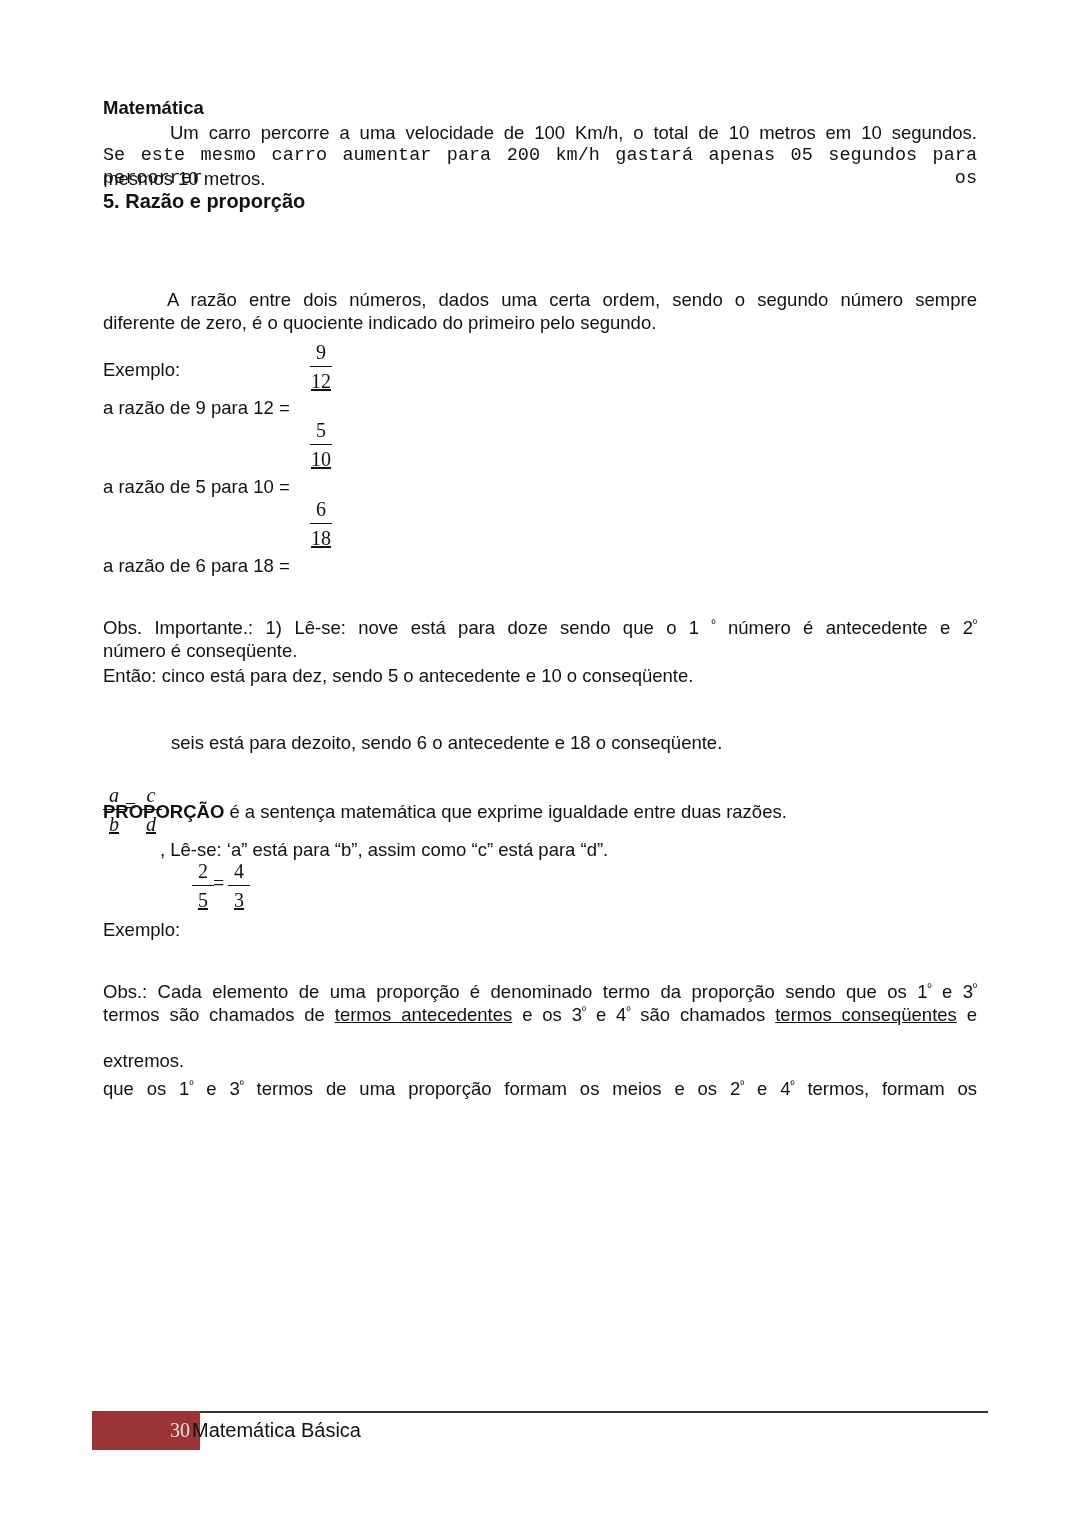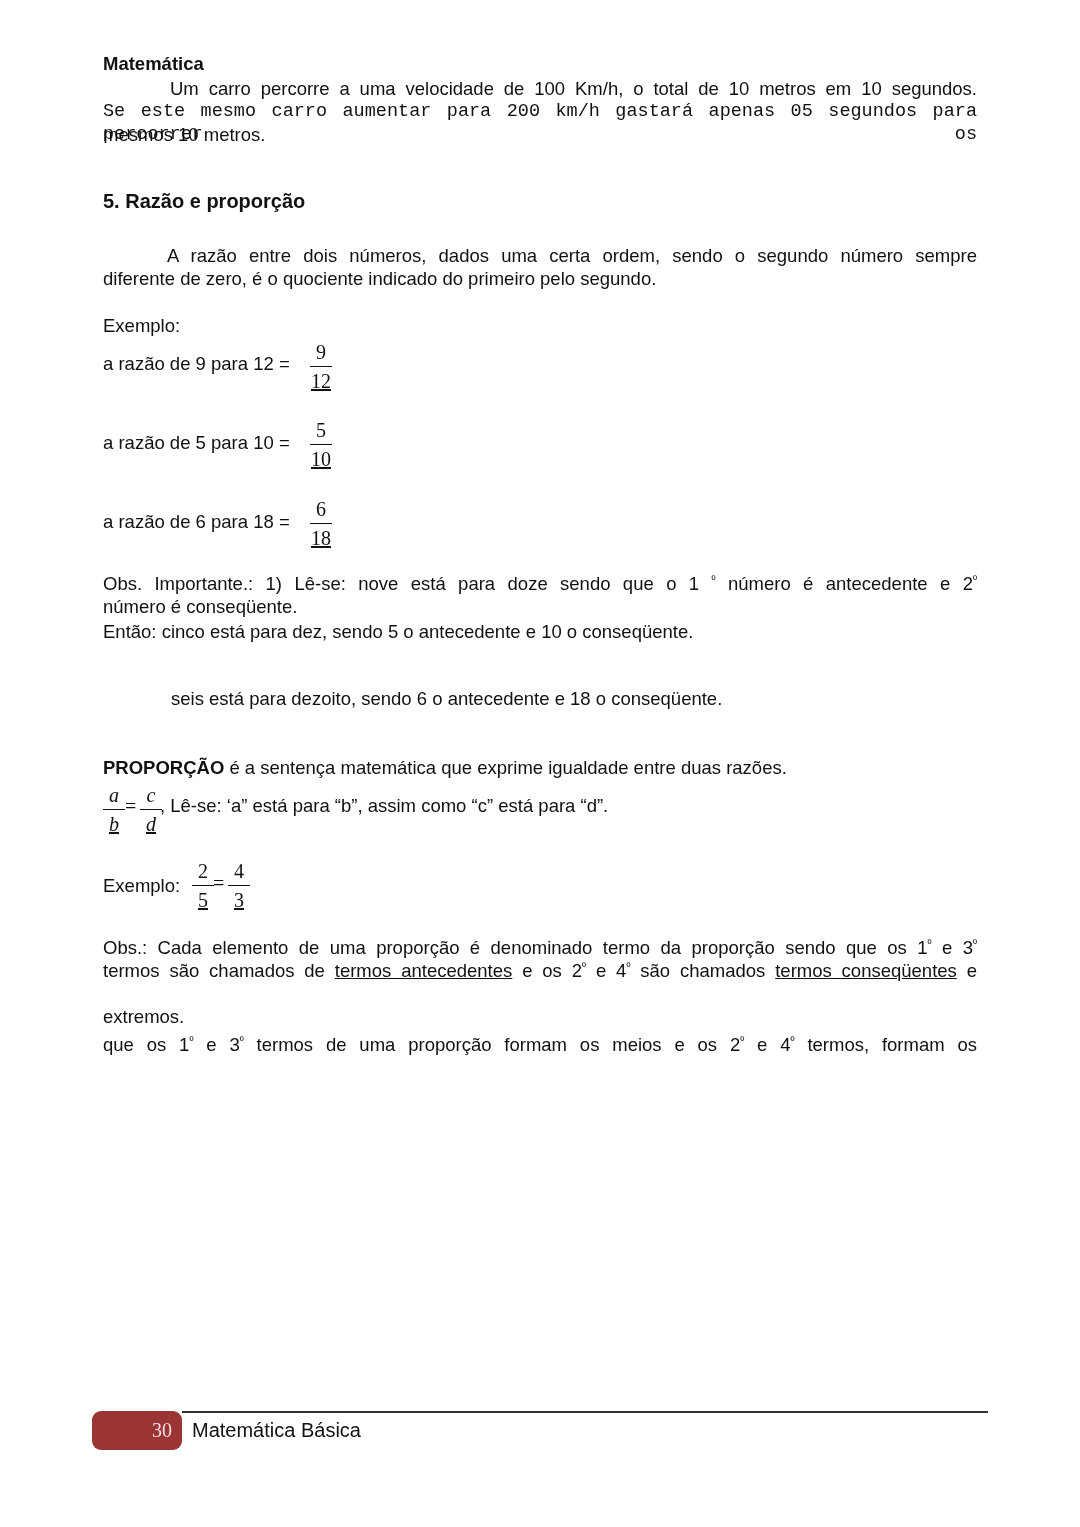--- a/index.html
+++ b/index.html
@@ -1,35 +1,35 @@
 <!DOCTYPE html>
 <html><head>
 <meta charset="utf-8">
 <style>
   html, body { margin: 0; padding: 0; background: #ffffff; }
   body { width: 1080px; height: 1527px; position: relative; overflow: hidden;
          font-family: "Liberation Sans", sans-serif; color: #111; }
   .abs { position: absolute; }
-  .txt { font-size: 18.5px; line-height: 23px; }
+  .txt { font-size: 18.5px; line-height: 23px; margin-top: 44px; }
   .just { text-align: justify; text-align-last: justify; }
   .header-label { left: 103px; top: 52px; font-weight: bold; font-size: 18.5px; }
   .para { left: 103px; width: 874px; }
   .h2 { left: 103px; top: 190px; font-size: 20px; font-weight: bold; }
   .frac { position: absolute; display: flex; flex-direction: column; align-items: center;
           font-family: "Liberation Serif", serif; font-size: 20px; line-height: 24px; }
   .frac .num { padding: 0 2px 2px 2px; border-bottom: 1px solid #111; min-width: 18px; text-align: center; }
   .frac .den { padding-top: 2px; text-align: left; text-decoration: underline; }
   .frac.it { font-style: italic; }
   .eq { position: absolute; font-family: "Liberation Serif", serif; font-size: 20px; }
   .ul { text-decoration: underline; }
   sup { font-size: 11px; vertical-align: 7px; line-height: 0; }
   .footer-line { position: absolute; left: 182px; top: 1411px; width: 806px; height: 2px; background: #333; }
-  .footer-box { position: absolute; left: 92px; top: 1411px; width: 90px; height: 39px; background: #9b3434;
+  .footer-box { position: absolute; left: 92px; top: 1411px; width: 108px; height: 39px; background: #9b3434;
                 color: #f4dede; font-family: "Liberation Serif", serif; font-size: 20px;
-                display: flex; align-items: center; justify-content: flex-end; padding-right: 10px; box-sizing: border-box; border-radius: 9px; }
+                display: flex; align-items: center; justify-content: flex-end; padding-right: 10px; box-sizing: border-box; }
   .footer-title { position: absolute; left: 192px; top: 1419px; font-size: 20px; }
 </style>
 </head>
 <body>
 
 <div>
 
   <div class="abs txt header-label">Matemática</div>
 
   <div class="abs txt para just" style="top:77px; padding-left:67px; width:807px;">Um carro percorre a uma velocidade de 100 Km/h, o total de 10 metros em 10 segundos.</div>
@@ -94,21 +94,21 @@
   <div class="eq" style="left:213px; top:872px;">=</div>
   <div class="frac" style="left:228px; top:859px;">
     <span class="num">4</span>
     <span class="den">3</span>
   </div>
 
   <div class="abs txt para just" style="top:936px;">
     <span>Obs.: Cada elemento de uma proporção é denominado termo da proporção sendo que os 1</span><sup>º</sup><span> e 3</span><sup>º</sup>
   </div>
   <div class="abs txt para just" style="top:959px;">
-    <span>termos são chamados de </span><span class="ul">termos antecedentes</span><span> e os 2</span><sup>º</sup><span> e 4</span><sup>º</sup><span> são chamados </span><span class="ul">termos conseqüentes</span><span> e</span>
+    <span>termos são chamados de </span><span class="ul">termos antecedentes</span><span> e os 3</span><sup>º</sup><span> e 4</span><sup>º</sup><span> são chamados </span><span class="ul">termos conseqüentes</span><span> e</span>
   </div>
   <div class="abs txt para just" style="top:1033px;">
     <span>que os 1</span><sup>º</sup><span> e 3</span><sup>º</sup><span> termos de uma proporção formam os meios e os 2</span><sup>º</sup><span> e 4</span><sup>º</sup><span> termos, formam os</span>
   </div>
   <div class="abs txt para" style="top:1005px;">extremos.</div>
 
   <div class="footer-line"></div>
   <div class="footer-box">
     <span>30</span>
   </div>

